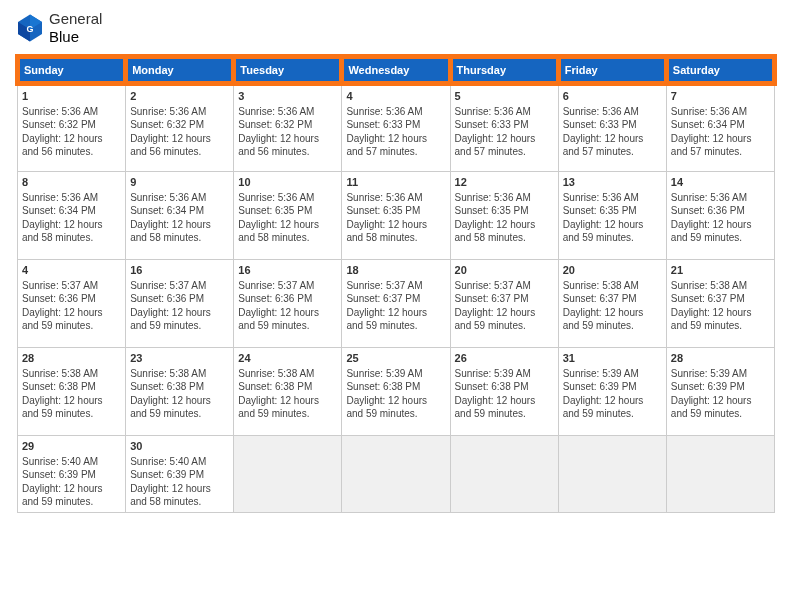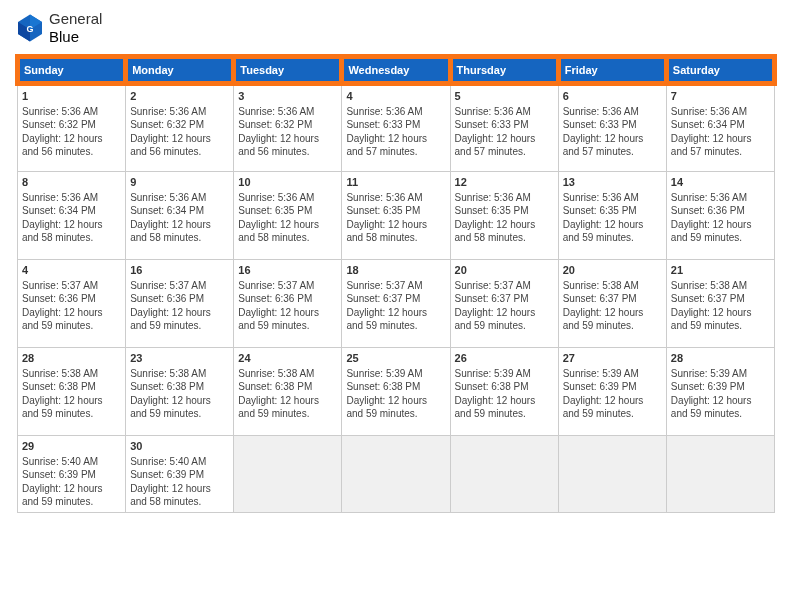--- a/index.html
+++ b/index.html
@@ -232,21 +232,21 @@
           </td>
           <td>
             <span class="day-num">25</span>
             <div class="day-info">Sunrise: 5:39 AM<br>Sunset: 6:38 PM<br>Daylight: 12 hours<br>and 59 minutes.</div>
           </td>
           <td>
             <span class="day-num">26</span>
             <div class="day-info">Sunrise: 5:39 AM<br>Sunset: 6:38 PM<br>Daylight: 12 hours<br>and 59 minutes.</div>
           </td>
           <td>
-            <span class="day-num">27</span>
+            <span class="day-num">31</span>
             <div class="day-info">Sunrise: 5:39 AM<br>Sunset: 6:39 PM<br>Daylight: 12 hours<br>and 59 minutes.</div>
           </td>
           <td>
             <span class="day-num">28</span>
             <div class="day-info">Sunrise: 5:39 AM<br>Sunset: 6:39 PM<br>Daylight: 12 hours<br>and 59 minutes.</div>
           </td>
         </tr>
         <tr>
           <td>
             <span class="day-num">29</span>

